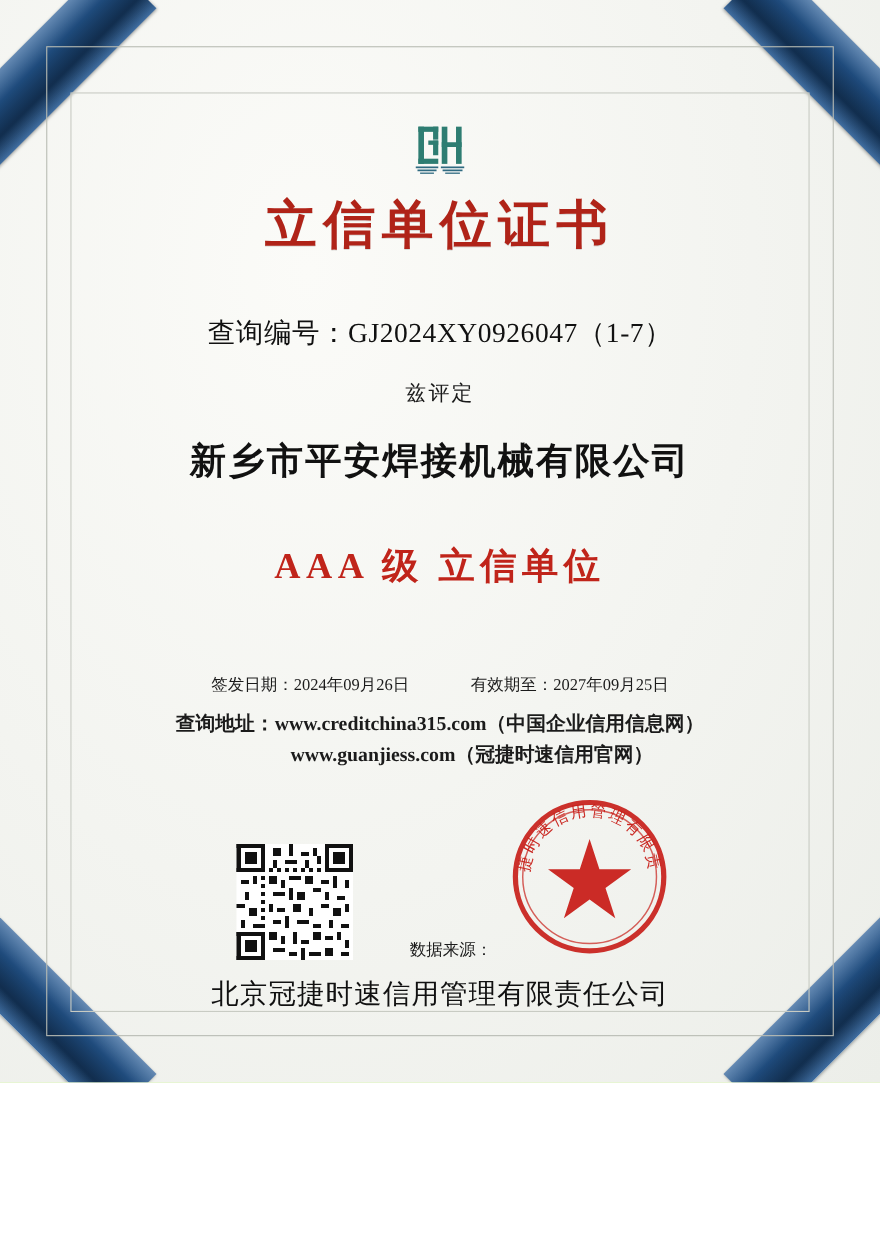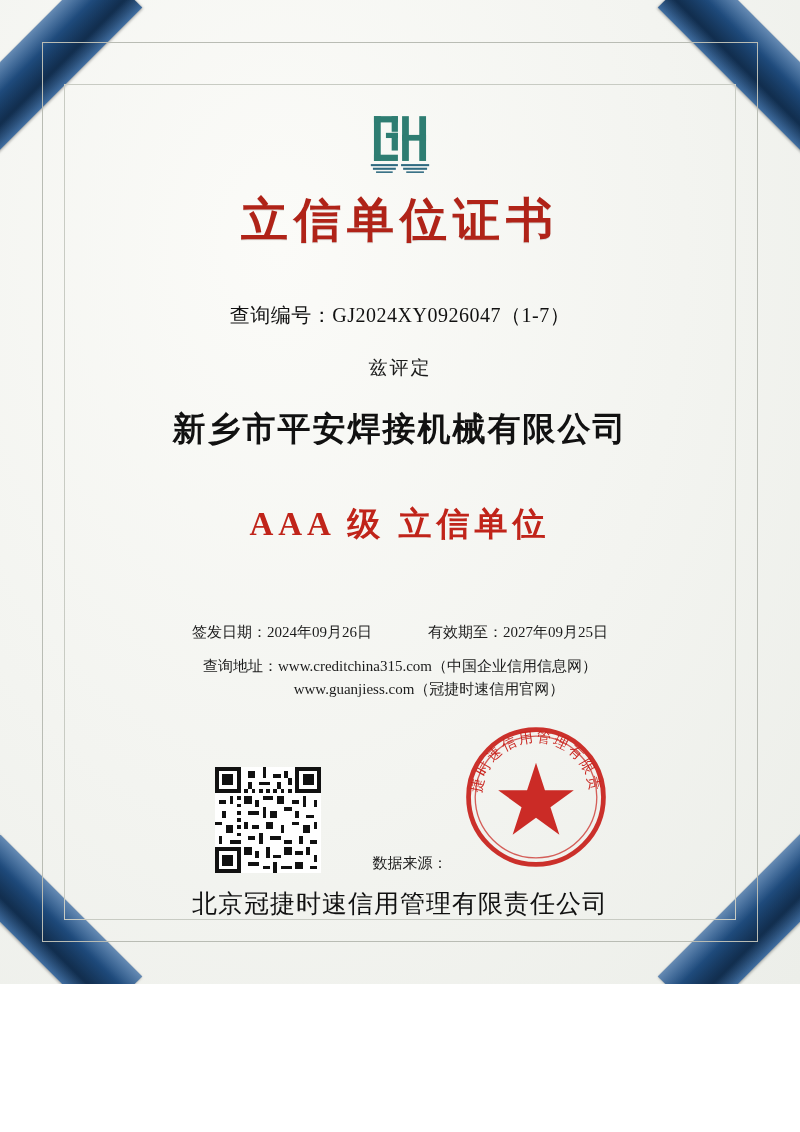--- a/index.html
+++ b/index.html
@@ -79,21 +79,21 @@
     text-shadow: 0 1px 0 rgba(0,0,0,0.12);
   }
   .subtitle {
     margin-top: 14px;
     font-size: 17px;
     color: #1b1b1b;
     letter-spacing: 0.5px;
   }
   .query-no {
     margin-top: 50px;
-    font-size: 20px;
+    font-size: 25px;
     color: #111111;
     letter-spacing: 0.5px;
   }
   .hereby {
     margin-top: 26px;
     font-size: 19px;
     color: #1b1b1b;
     letter-spacing: 2px;
   }
   .company {
@@ -114,23 +114,24 @@
     margin-top: 76px;
     width: 100%;
     display: flex;
     justify-content: center;
     gap: 56px;
     font-size: 15px;
     color: #1b1b1b;
   }
   .urls {
     margin-top: 13px;
-    font-size: 15px;
+    font-size: 18px;
     color: #1b1b1b;
     line-height: 1.55;
+    font-weight: bold;
   }
   .url-line2 { padding-left: 58px; }
   
   .bottom-row {
     margin-top: 26px;
     width: 100%;
     display: flex;
     align-items: flex-end;
     justify-content: center;
     gap: 10px;

